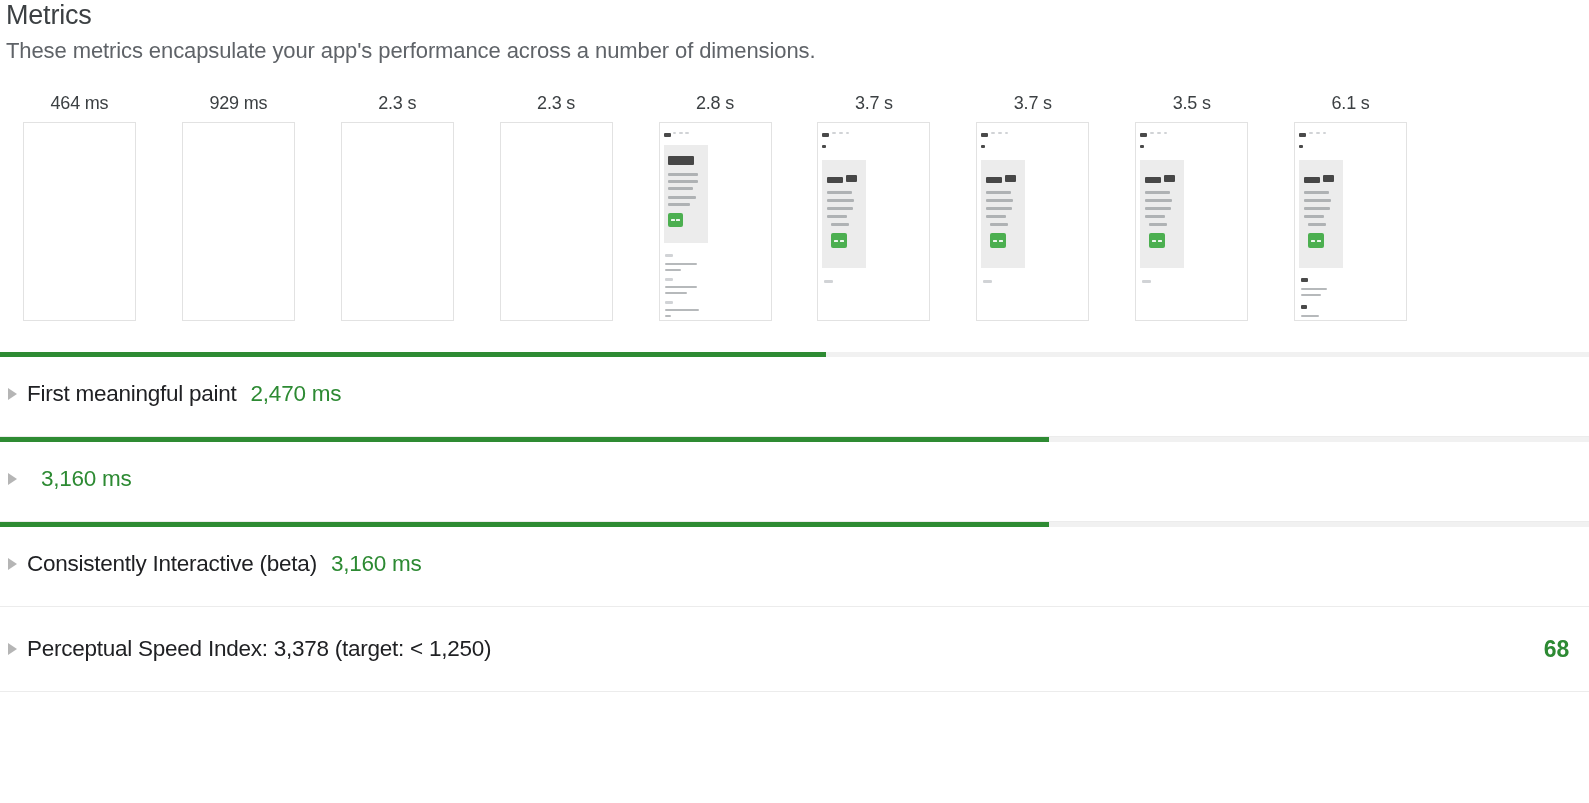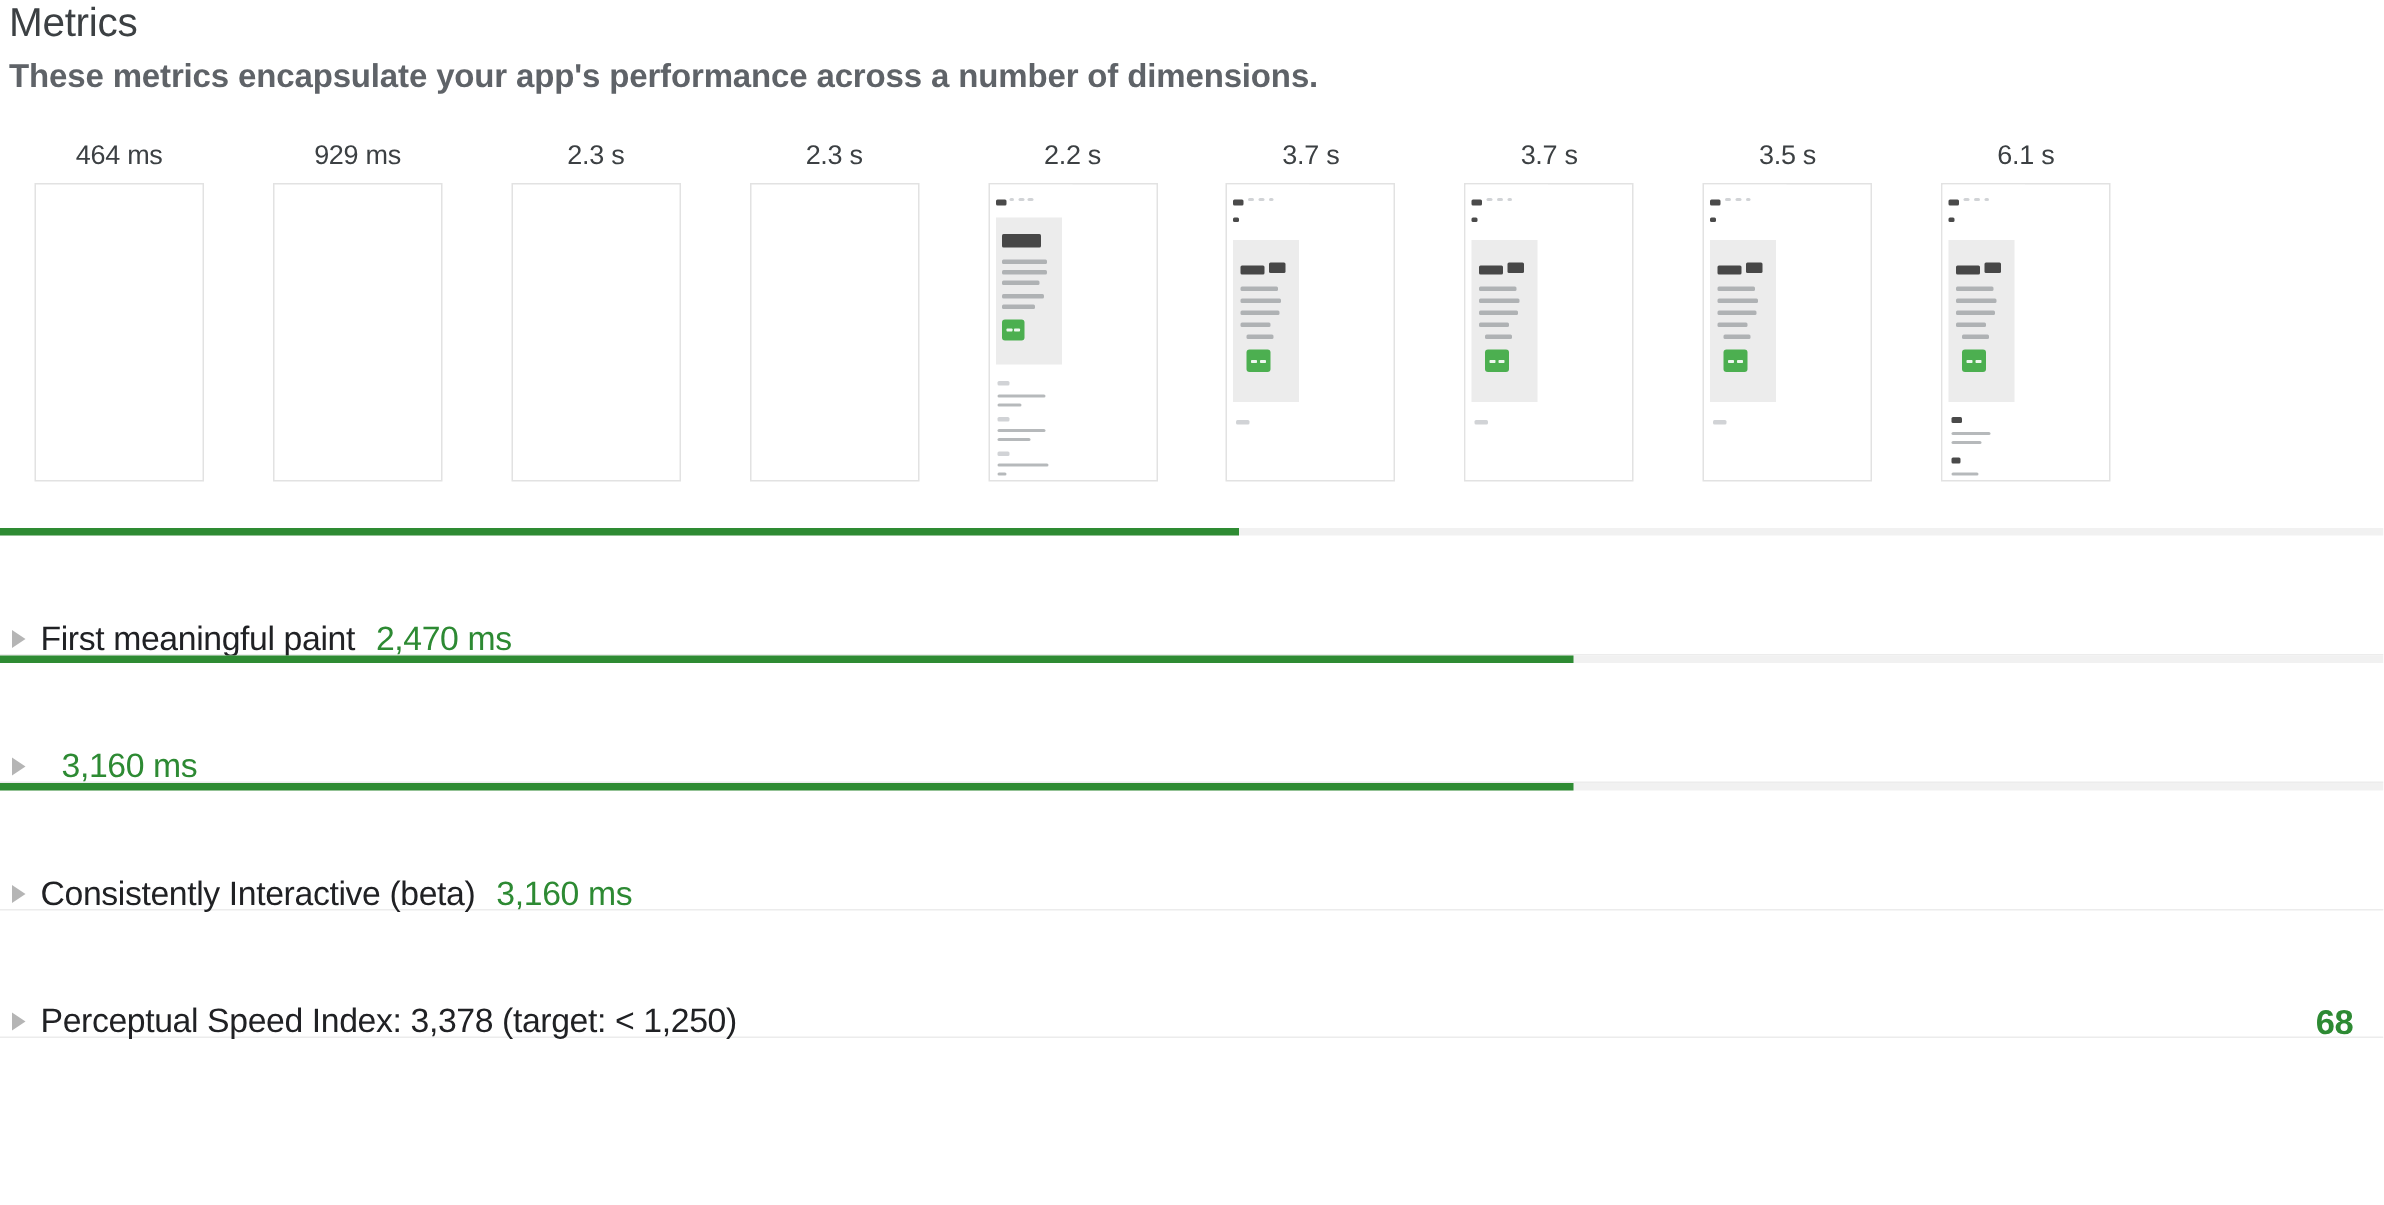--- a/index.html
+++ b/index.html
@@ -13,21 +13,21 @@
   .page { position: relative; width: 1589px; height: 803px; background:#fff; }
 
   
   .section-title {
     position: absolute; left: 6px; top: 0px;
     font-size: 27px; font-weight: 400; color: #3c4043;
     letter-spacing: -0.2px; line-height: 30px;
   }
   .section-desc {
     position: absolute; left: 6px; top: 36px;
-    font-size: 22px; font-weight: 700; color: #5f6368;
+    font-size: 22px; font-weight: 400; color: #5f6368;
     line-height: 30px; letter-spacing: -0.1px;
   }
 
   
   .filmstrip {
     position: absolute; left: 0px; top: 92px;
     width: 1589px; height: 252px;
     display: flex; justify-content: flex-start;
   }
   .frame {
@@ -89,21 +89,21 @@
     background: #f1f1f1;
   }
   .bar {
     position: absolute; left: 0; top: 0;
     height: 5px;
     background: #2e8b33;
   }
   .metric-body {
     position: absolute; left: 0; top: 0;
     width: 100%; height: 100%;
-    display: flex; align-items: center; margin-top: 32px;
+    display: flex; align-items: center;
   }
   .caret {
     width: 0; height: 0;
     margin-left: 8px; margin-right: 10px;
     border-left: 9px solid #b5b5b5;
     border-top: 6.5px solid transparent;
     border-bottom: 6.5px solid transparent;
     flex: 0 0 auto;
     cursor: pointer;
   }
@@ -140,21 +140,21 @@
       </div>
       <div class="frame">
         <div class="frame-time">2.3 s</div>
         <div class="frame-thumb"></div>
       </div>
       <div class="frame">
         <div class="frame-time">2.3 s</div>
         <div class="frame-thumb"></div>
       </div>
       <div class="frame">
-        <div class="frame-time">2.2 s</div>
+        <div class="frame-time">2.8 s</div>
         <div class="frame-thumb">
           <div class="mini">
             <div class="blur-line dark" style="left: 4px; top: 10px; width: 7px; height: 4px;"></div>
             <div class="blur-line light" style="left: 13px; top: 9px; width: 3px; height: 2px;"></div>
             <div class="blur-line light" style="left: 19px; top: 9px; width: 4px; height: 2px;"></div>
             <div class="blur-line light" style="left: 25px; top: 9px; width: 4px; height: 2px;"></div>
             <div class="grey-card" style="left: 4px; top: 22px; width: 44px; height: 98px;"></div>
             <div class="blur-line dark" style="left: 8px; top: 33px; width: 26px; height: 9px;"></div>
             <div class="blur-line" style="left: 8px; top: 50px; width: 30px; height: 3px;"></div>
             <div class="blur-line" style="left: 8px; top: 57px; width: 30px; height: 3px;"></div>

